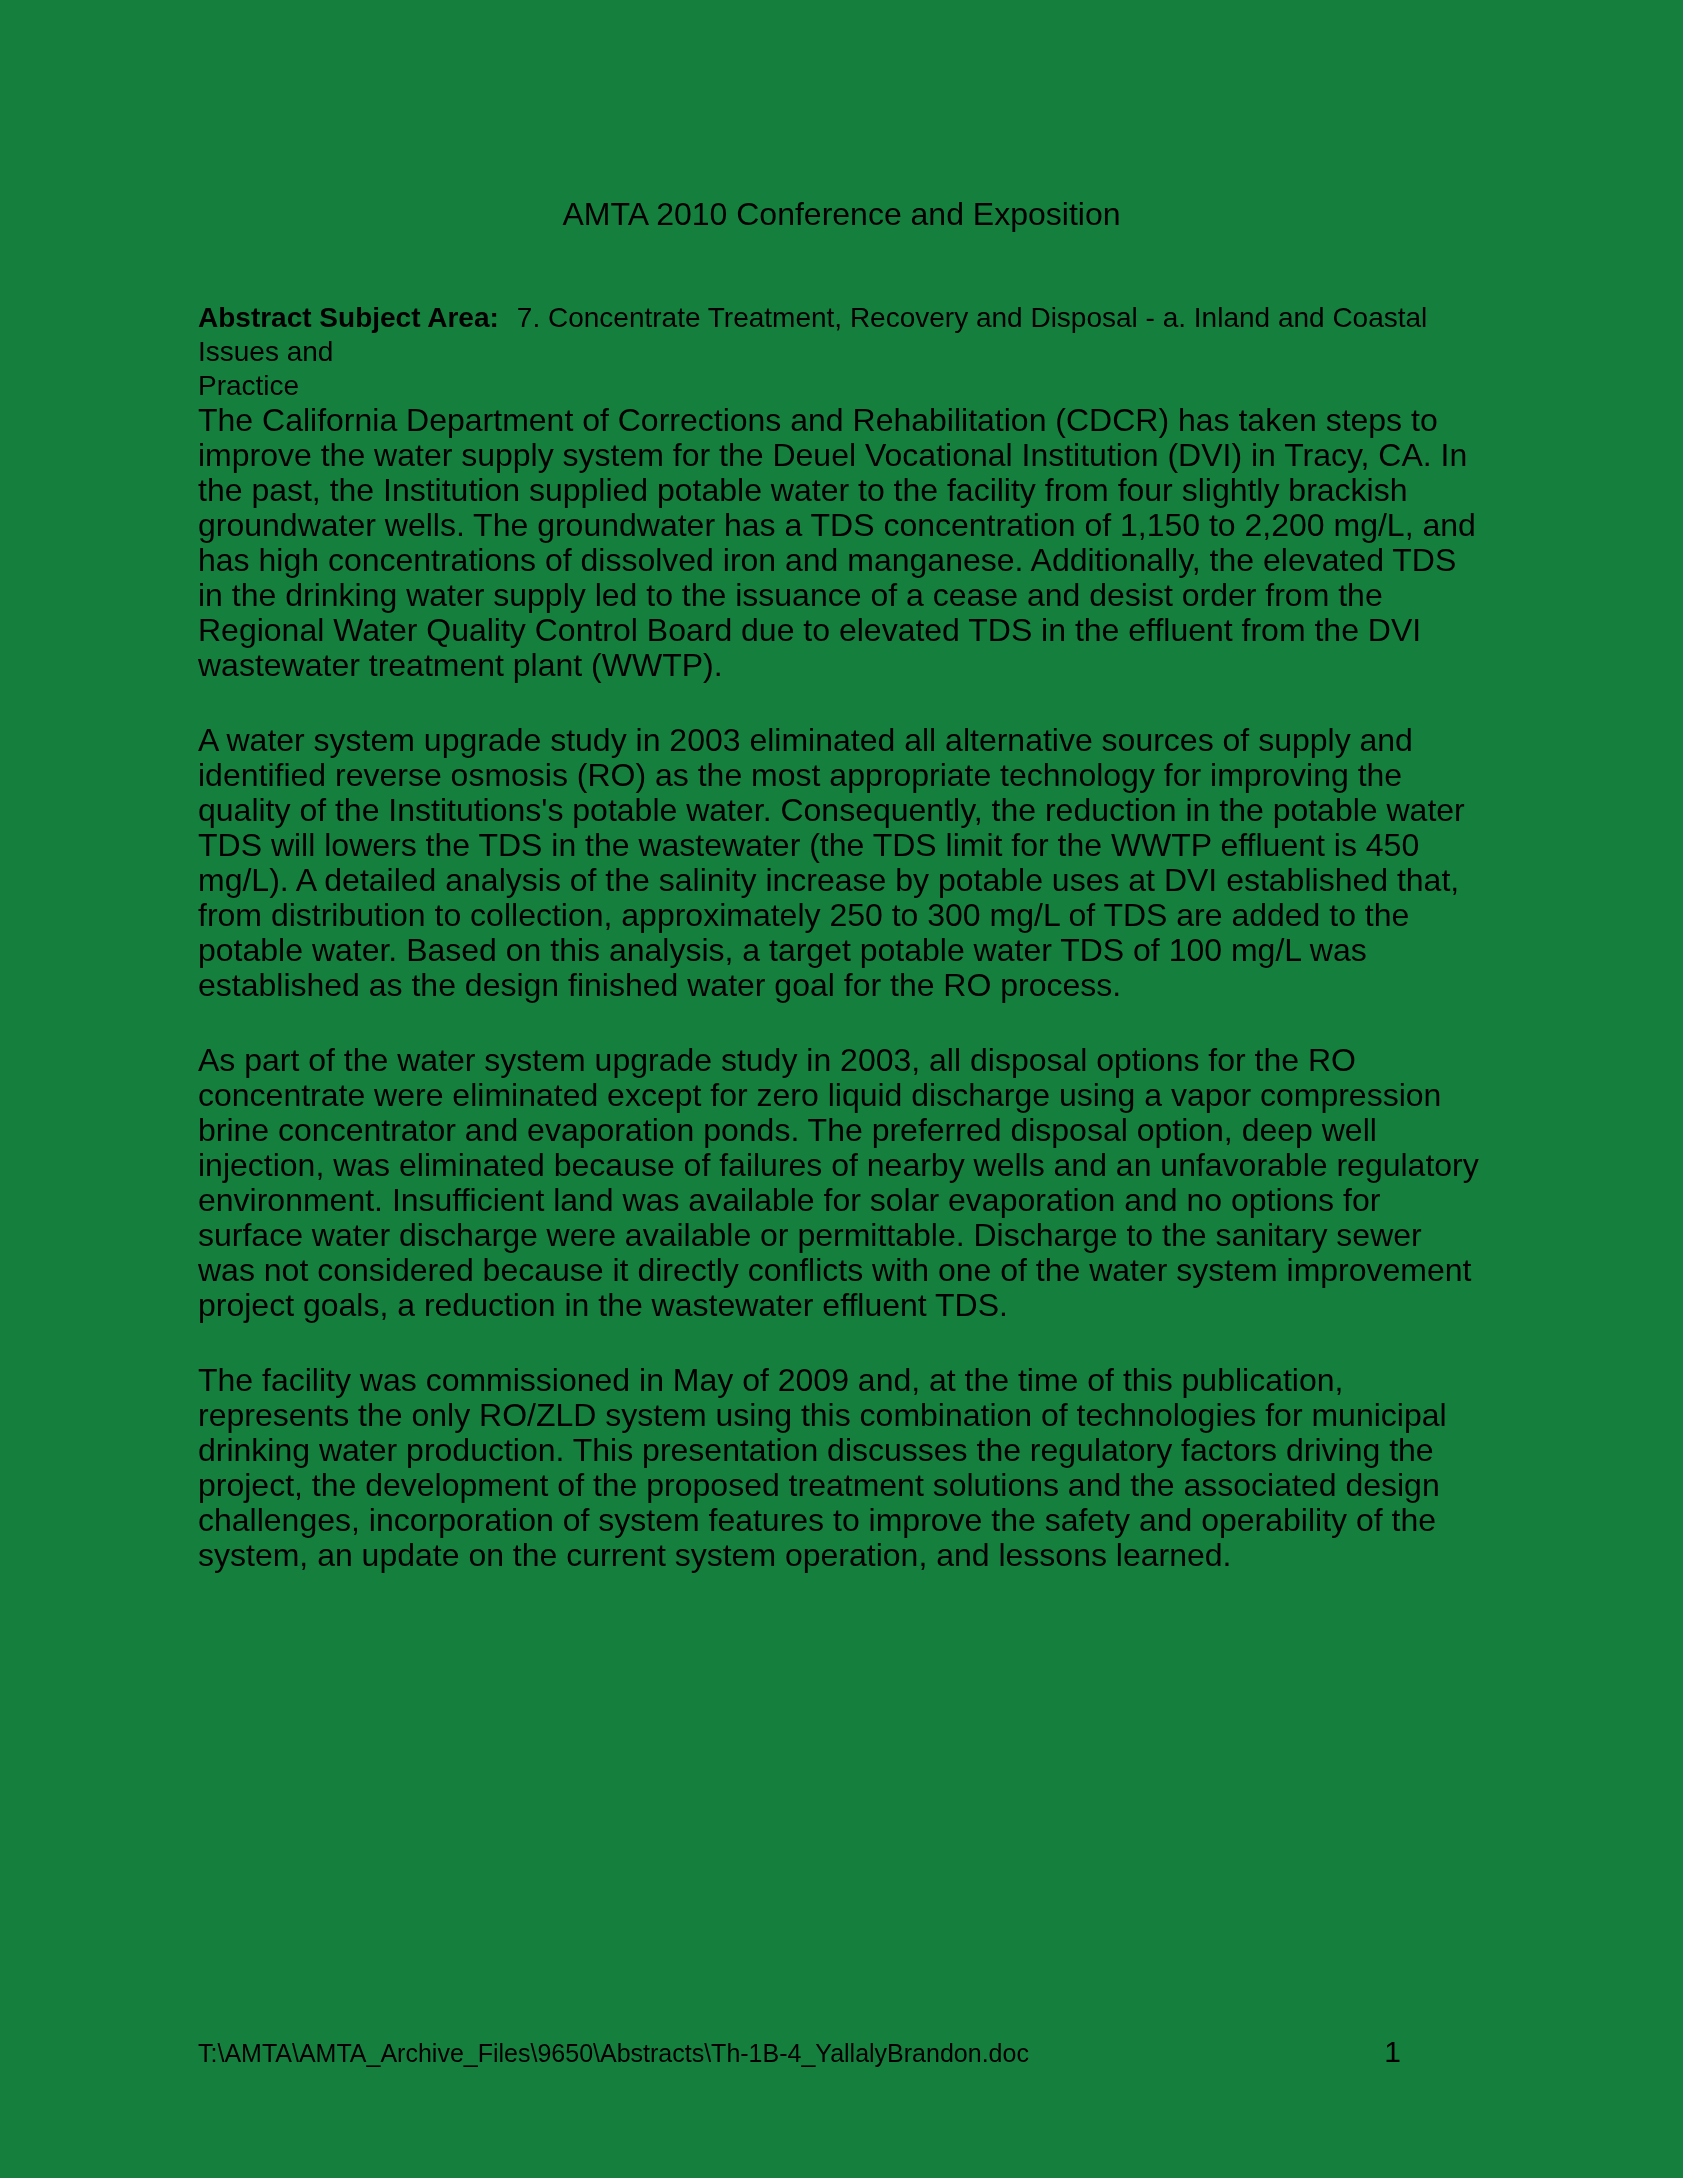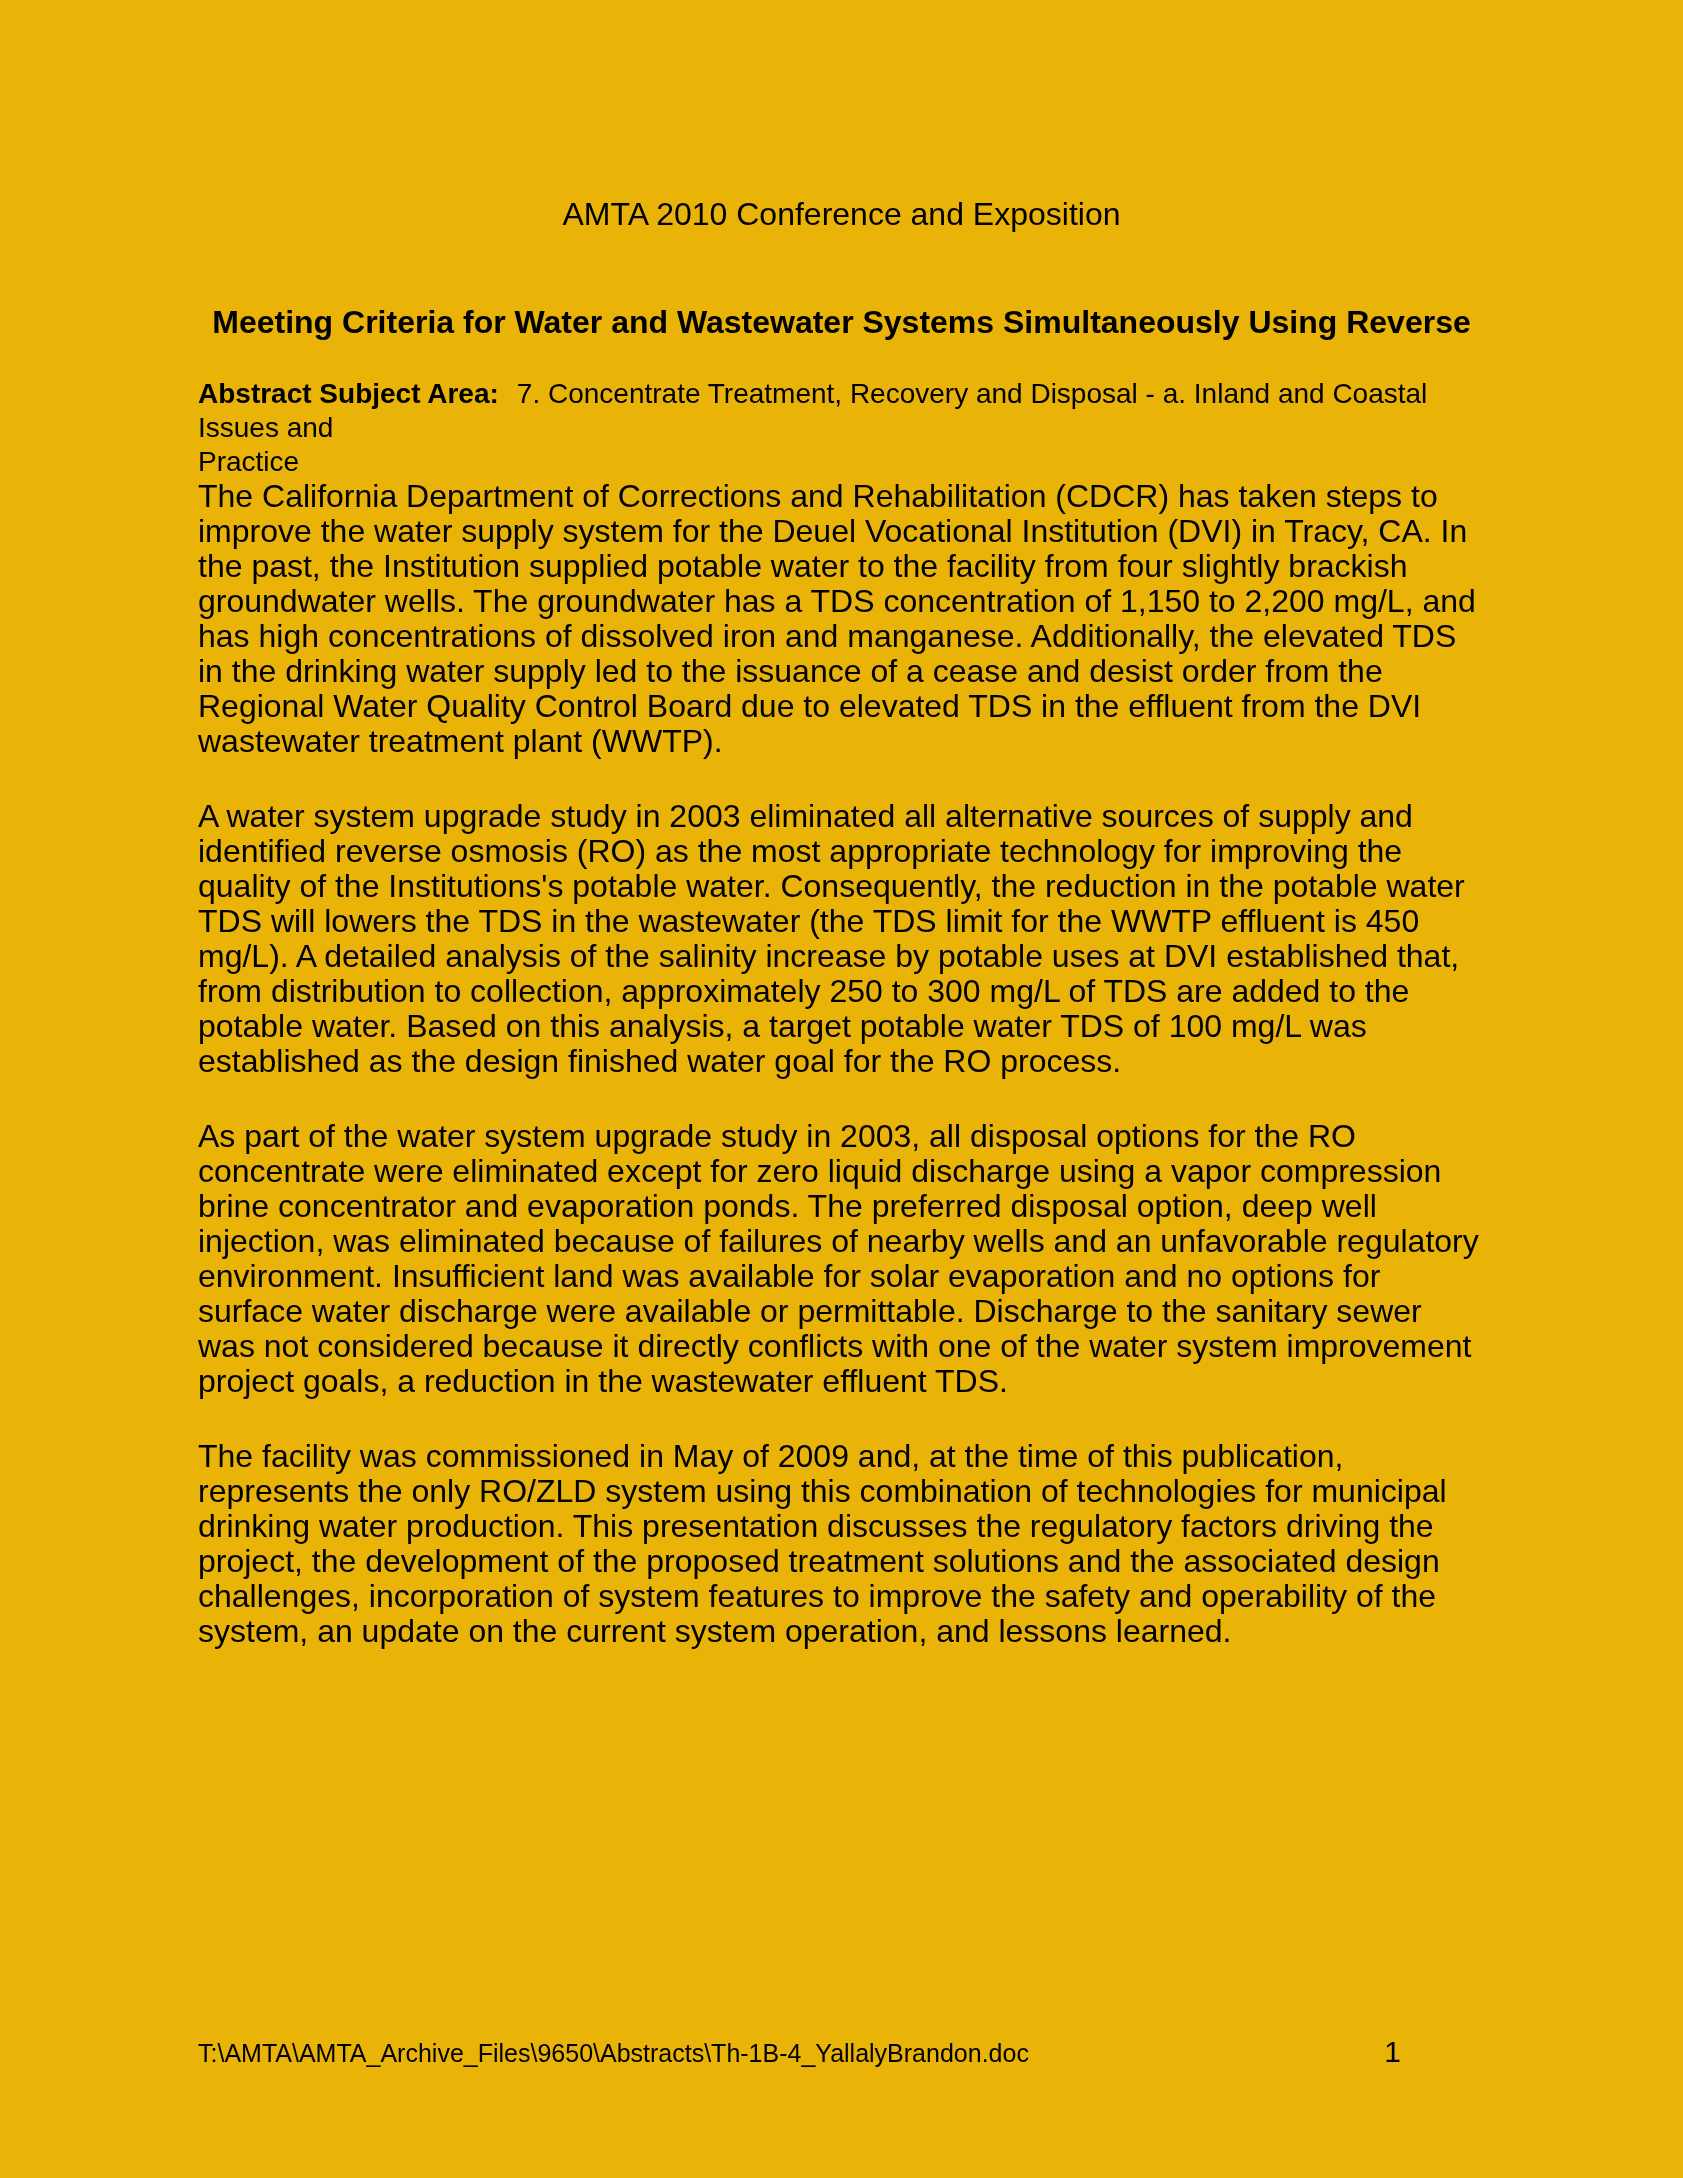--- a/index.html
+++ b/index.html
@@ -4,21 +4,21 @@
 <style>
   html, body {
     margin: 0;
     padding: 0;
     background: #ffffff;
   }
   .page {
     position: relative;
     width: 1683px;
     height: 2178px;
-    background: #eab308;
+    background: #15803d;
     color: #000000;
     font-family: "Liberation Sans", sans-serif;
     overflow: hidden;
   }
   .content {
     position: absolute;
     left: 198px;
     top: 0;
     width: 1287px;
   }
@@ -74,21 +74,20 @@
 </style>
 </head>
 <body>
 
 <div class="page">
   <div class="content">
 
     <div class="conf-title">AMTA 2010 Conference and Exposition</div>
 
     <div class="paper-title">
-      <div>Meeting Criteria for Water and Wastewater Systems Simultaneously Using Reverse</div>
     </div>
 
 
     <p class="subject"><span class="lbl">Abstract Subject Area:</span><span class="val">7. Concentrate Treatment, Recovery and Disposal - a. Inland and Coastal Issues and</span><br><span>Practice</span></p>
 
 
     <p class="body-para first">The California Department of Corrections and Rehabilitation (CDCR) has taken steps to improve the water supply system for the Deuel Vocational Institution (DVI) in Tracy, CA. In the past, the Institution supplied potable water to the facility from four slightly brackish groundwater wells. The groundwater has a TDS concentration of 1,150 to 2,200 mg/L, and has high concentrations of dissolved iron and manganese. Additionally, the elevated TDS in the drinking water supply led to the issuance of a cease and desist order from the Regional Water Quality Control Board due to elevated TDS in the effluent from the DVI wastewater treatment plant (WWTP).</p>
 
     <p class="body-para">A water system upgrade study in 2003 eliminated all alternative sources of supply and identified reverse osmosis (RO) as the most appropriate technology for improving the quality of the Institutions's potable water. Consequently, the reduction in the potable water TDS will lowers the TDS in the wastewater (the TDS limit for the WWTP effluent is 450 mg/L). A detailed analysis of the salinity increase by potable uses at DVI established that, from distribution to collection, approximately 250 to 300 mg/L of TDS are added to the potable water. Based on this analysis, a target potable water TDS of 100 mg/L was established as the design finished water goal for the RO process.</p>
 

